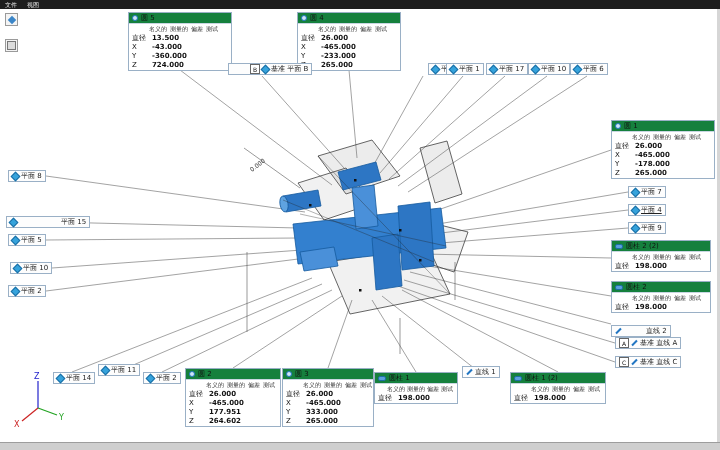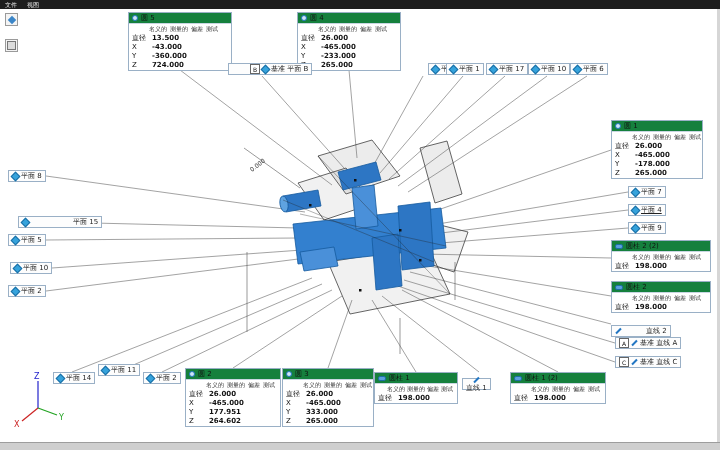--- a/index.html
+++ b/index.html
@@ -190,21 +190,21 @@
   <div class="frow">
       <span class="frow-l">Y</span>
       <span class="frow-v">-233.000</span>
     </div>
   <div class="frow">
       <span class="frow-l">Z</span>
       <span class="frow-v">265.000</span>
     </div>
 </div>
 
-<div class="fbox" style="left:611px;top:120px;width:92px;">
+<div class="fbox" style="left:611px;top:120px;width:104px;">
   <div class="fbox-title">
     <span class="circicon"></span>
     <span>圆 1</span>
   </div>
   <div class="fbox-head">
     <span>名义的</span>
     <span>测量的</span>
     <span>偏差</span>
     <span>测试</span>
   </div>
@@ -365,21 +365,21 @@
 <div class="plabel" style="left:615px;top:356px;">
   <span class="datletter">C</span>
   <span class="lineicon"></span>
   <span>基准 直线 C</span>
 </div>
 
 <div class="plabel" style="left:611px;top:325px;gap:24px;">
   <span class="lineicon"></span>
   <span>直线 2</span>
 </div>
-<div class="plabel" style="left:462px;top:378px;flex-direction:column;">
+<div class="plabel" style="left:462px;top:366px;">
   <span class="lineicon"></span>
   <span>直线 1</span>
 </div>
 
 <div class="plabel" style="left:428px;top:63px;">
   <span class="dicon"></span>
   <span>平面 13</span>
 </div>
 <div class="plabel" style="left:446px;top:63px;">
   <span class="dicon"></span>
@@ -395,21 +395,21 @@
 </div>
 <div class="plabel" style="left:570px;top:63px;text-align:right;">
   <span class="dicon"></span>
   <span>平面 6</span>
 </div>
 
 <div class="plabel" style="left:8px;top:170px;">
   <span class="dicon"></span>
   <span>平面 8</span>
 </div>
-<div class="plabel" style="left:18px;top:216px;gap:44px;">
+<div class="plabel" style="left:6px;top:216px;gap:44px;">
   <span class="dicon"></span>
   <span>平面 15</span>
 </div>
 <div class="plabel" style="left:8px;top:234px;">
   <span class="dicon"></span>
   <span>平面 5</span>
 </div>
 <div class="plabel" style="left:10px;top:262px;">
   <span class="dicon"></span>
   <span>平面 10</span>

